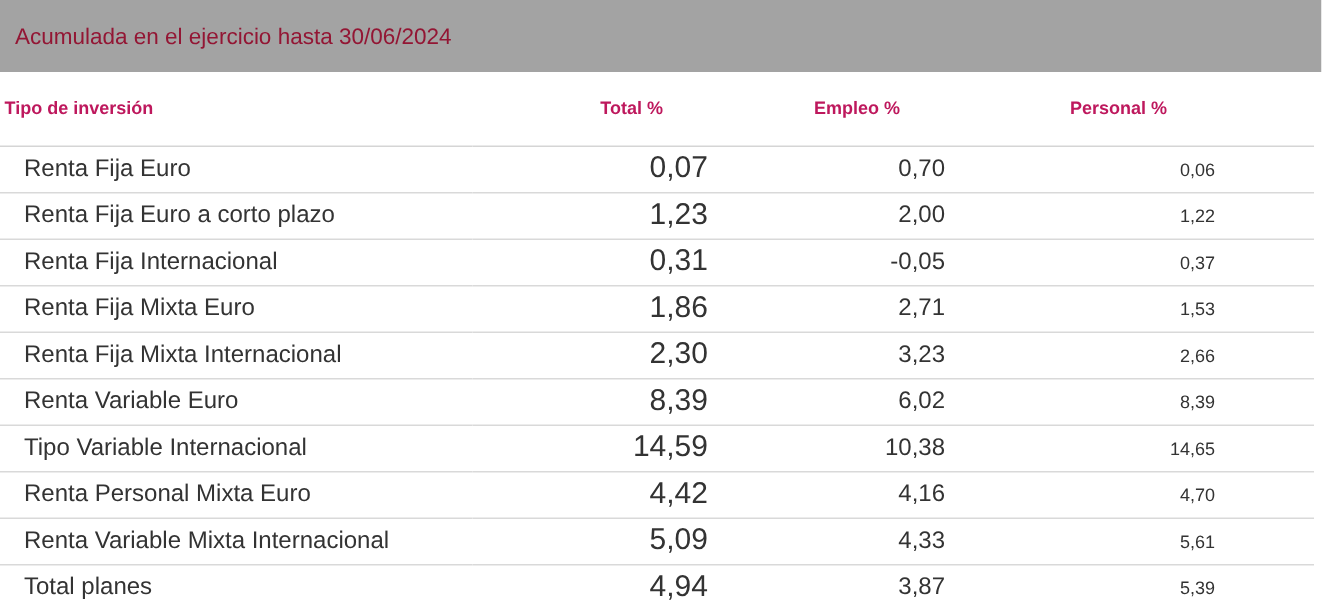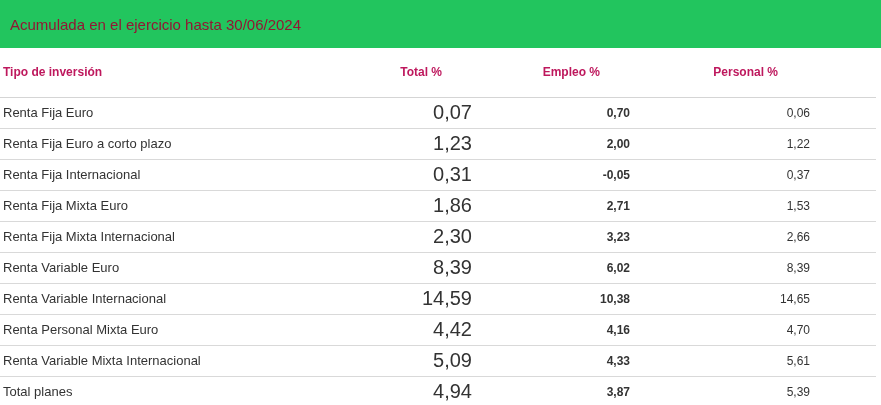--- a/index.html
+++ b/index.html
@@ -7,21 +7,21 @@
   body {
     width: 881px;
     height: 405px;
     overflow: hidden;
     background: #ffffff;
     font-family: "Liberation Sans", sans-serif;
     color: #333333;
   }
   .title-band {
     height: 48px;
-    background: #22c55e;
+    background: #a3a3a3;
     display: flex;
     align-items: center;
     padding-left: 10px;
   }
   .page-title {
     margin: 0;
     font-size: 15px;
     font-weight: 400;
     color: #931634;
   }
@@ -51,27 +51,27 @@
   }
   th.personal-col { padding-right: 98px; }
   tbody tr { height: 31px; }
   td {
     vertical-align: middle;
     border-bottom: 1px solid #d9d9d9;
     color: #333333;
     white-space: nowrap;
   }
   td.label-col {
-    font-size: 13px;
+    font-size: 16px;
     text-align: left;
-    padding-left: 3px;
+    padding-left: 16px;
   }
   td.num { text-align: right; }
   td.total-col    { font-size: 20px; padding-right: 8px; }
-  td.empleo-col   { font-size: 12px; padding-right: 8px; font-weight: bold; }
+  td.empleo-col   { font-size: 16px; padding-right: 8px; }
   td.personal-col { font-size: 12px; padding-right: 66px; }
 </style>
 </head>
 <body>
 
 <div>
 
   <div class="title-band">
     <h1 class="page-title">Acumulada en el ejercicio hasta 30/06/2024</h1>
   </div>
@@ -122,21 +122,21 @@
         <td class="num empleo-col">3,23</td>
         <td class="num personal-col">2,66</td>
       </tr>
       <tr>
         <td class="label-col">Renta Variable Euro</td>
         <td class="num total-col">8,39</td>
         <td class="num empleo-col">6,02</td>
         <td class="num personal-col">8,39</td>
       </tr>
       <tr>
-        <td class="label-col">Renta Variable Internacional</td>
+        <td class="label-col">Tipo Variable Internacional</td>
         <td class="num total-col">14,59</td>
         <td class="num empleo-col">10,38</td>
         <td class="num personal-col">14,65</td>
       </tr>
       <tr>
         <td class="label-col">Renta Personal Mixta Euro</td>
         <td class="num total-col">4,42</td>
         <td class="num empleo-col">4,16</td>
         <td class="num personal-col">4,70</td>
       </tr>

